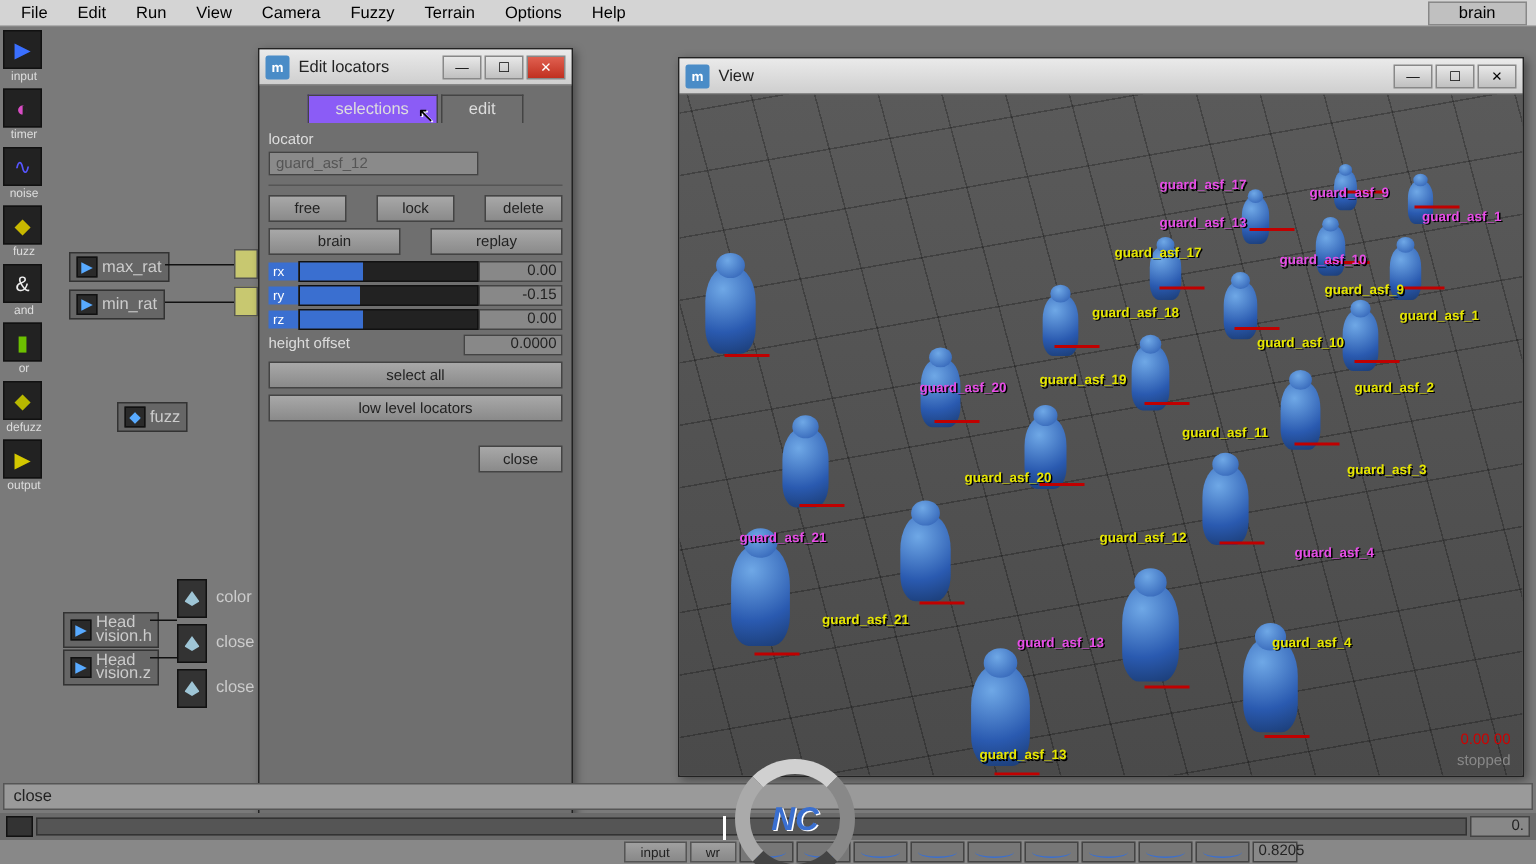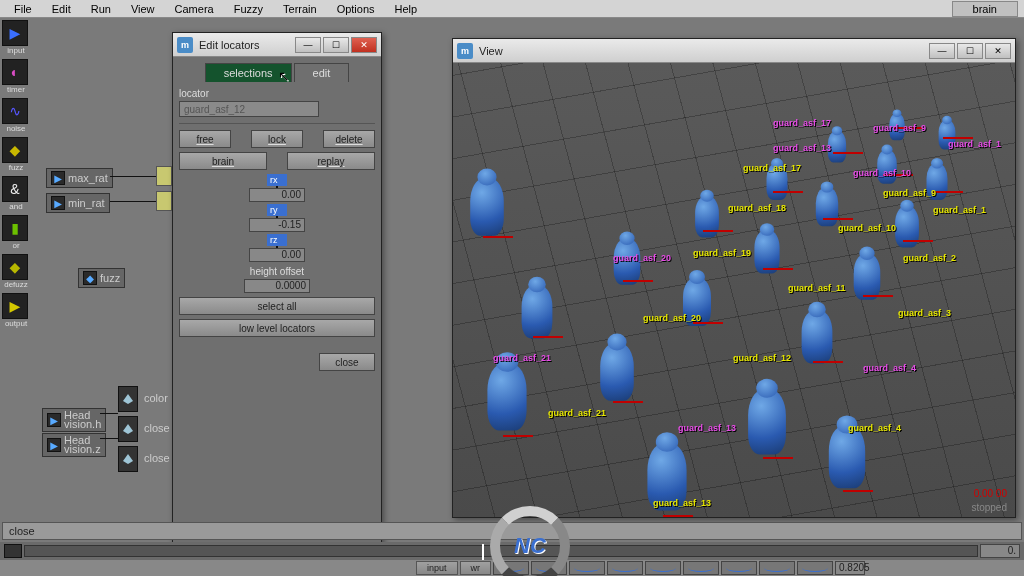--- a/index.html
+++ b/index.html
@@ -41,31 +41,31 @@
 .dialog { position:absolute; background:#6f6f6f; border:1px solid #222; box-shadow:2px 2px 6px rgba(0,0,0,.4); }
 .titlebar { height:24px; background:linear-gradient(#eaeaea,#cfcfcf); border-bottom:1px solid #888; display:flex; align-items:center; padding:0 4px; }
 .titlebar .m-icon { width:16px; height:16px; background:#4a8cc7; border-radius:2px; margin-right:6px; display:flex; align-items:center; justify-content:center; color:#fff; font-weight:bold; font-size:9px; }
 .titlebar .title { flex:1; color:#222; }
 .winbtns { display:flex; gap:2px; }
 .winbtn { width:26px; height:16px; background:linear-gradient(#e8e8e8,#c0c0c0); border:1px solid #888; display:flex; align-items:center; justify-content:center; font-size:9px; cursor:pointer; }
 .winbtn.close-x { background:linear-gradient(#e06050,#c03020); color:#fff; }
 
 .dlg-body { padding:6px; color:#ddd; }
 .tabs { display:flex; gap:2px; margin-bottom:6px; justify-content:center; }
-.tab { background:#14532d; border:1px solid #444; padding:3px 18px; border-bottom:none; cursor:pointer; }
+.tab { background:#8b5cf6; border:1px solid #444; padding:3px 18px; border-bottom:none; cursor:pointer; }
 .tab.active { background:#6f6f6f; }
 
 .lbl { font-size:10px; margin:2px 0; color:#ddd; }
 .text-field { width:140px; height:16px; background:#8a8a8a; border:1px solid #444; color:#555; padding:0 4px; font-size:10px; }
 .hr { height:1px; background:#555; margin:6px 0; }
 
-.btn-row { display:flex; gap:20px; margin:4px 0;text-decoration:underline; }
+.btn-row { display:flex; gap:20px; margin:4px 0; }
 .btn { flex:1; height:18px; background:linear-gradient(#a8a8a8,#8a8a8a); border:1px solid #444; color:#222; font-size:10px; cursor:pointer; display:flex; align-items:center; justify-content:center; }
 
-.param-row { display:flex; align-items:center; gap:0; margin:2px 0;flex-direction:column; }
+.param-row { display:flex; align-items:center; gap:0; margin:2px 0; }
 .param-row .plbl { width:20px; background:#3a6fd0; color:#fff; padding:1px 3px; font-size:9px; }
 .param-row .slider { flex:1; height:14px; background:#222; border:1px solid #111; position:relative; }
 .param-row .slider .fill { position:absolute; left:0; top:0; bottom:0; background:#3a6fd0; }
 .param-row .val { width:56px; height:14px; background:#888; border:1px solid #444; color:#222; text-align:right; padding:0 3px; font-size:10px; }
 
 .inset-box { background:#5a5a5a; border:1px solid #333; padding:6px; margin:6px 0; }
 .rate-row { display:flex; align-items:center; gap:6px; margin:2px 0; }
 .rate-row .rlbl { width:60px; font-size:10px; }
 .rate-row .rval { width:60px; height:14px; background:#888; border:1px solid #444; text-align:right; padding:0 3px; font-size:10px; color:#222; }
 .black-area { height:70px; background:#000; border:1px solid #222; margin-top:4px; }

